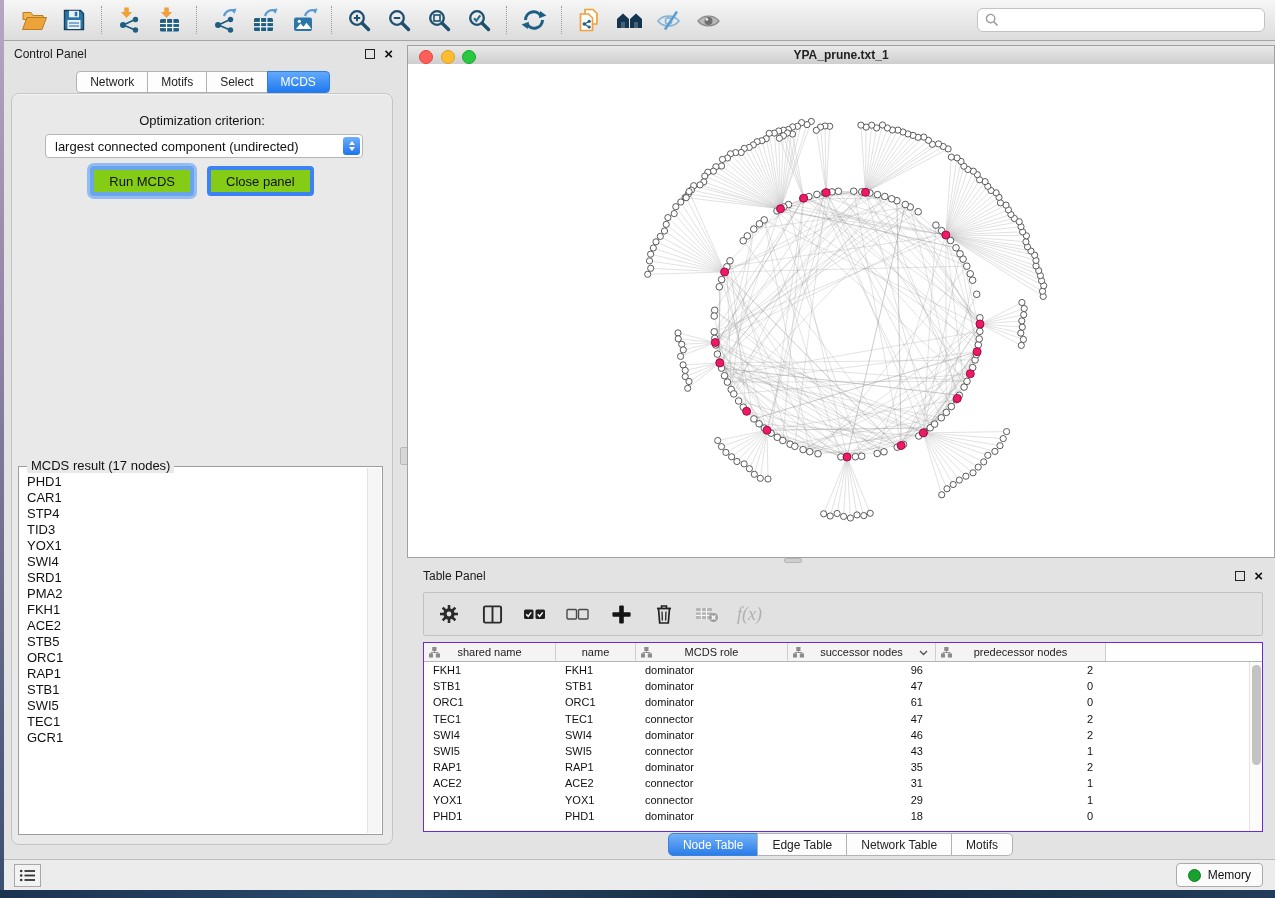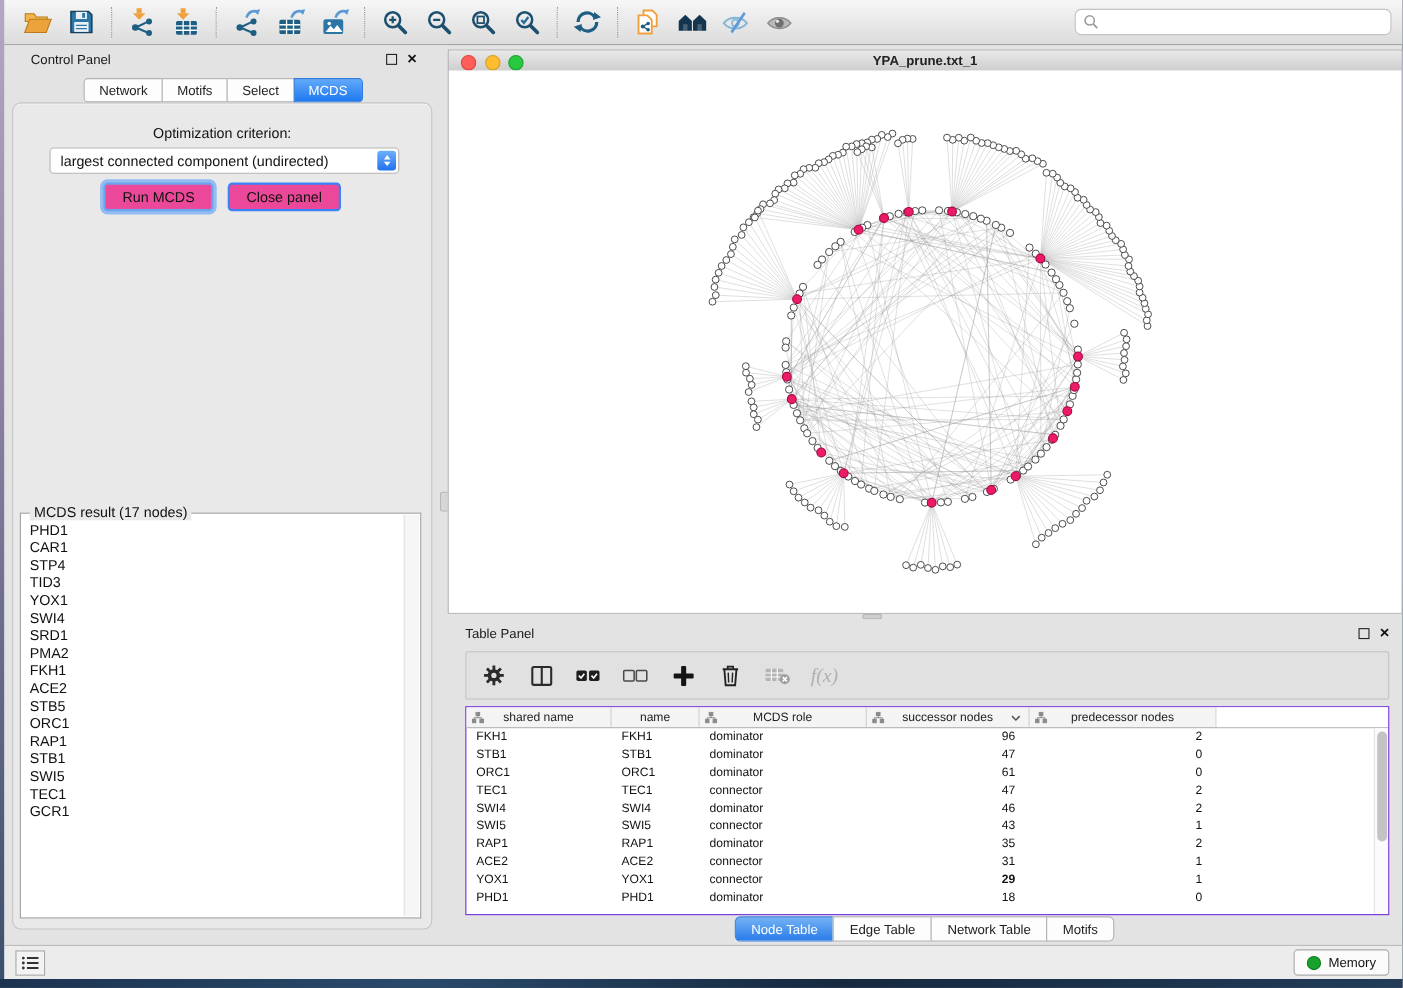--- a/index.html
+++ b/index.html
@@ -24,41 +24,41 @@
   .search-icon{position:absolute;left:8px;top:5px;}
 
   
   .panel-titlebar{display:flex;align-items:center;font-size:12px;color:#1a1a1a;}
   .win-btns{margin-left:auto;display:flex;gap:9px;align-items:center;}
   .float-icon{width:8px;height:8px;border:1.4px solid #222;display:inline-block;}
   .close-x{font-size:15px;font-weight:bold;color:#111;line-height:10px;}
 
   
   .control-panel{position:absolute;left:0;top:41px;width:399px;bottom:30px;background:#e3e3e3;}
-  .cp-head{height:26px;padding:0 24px;}
+  .cp-head{height:26px;padding:0 10px;}
   .cp-tabs{position:absolute;left:0;right:0;top:30px;display:flex;justify-content:center;z-index:2;}
   .cp-tab{font-size:12px;padding:3px 13px;background:#fdfdfd;border:1px solid #b2b2b2;margin-left:-1px;
        color:#222;cursor:default;}
   .cp-tab:first-child{border-radius:4px 0 0 4px;}
   .cp-tab:last-child{border-radius:0 4px 4px 0;}
   .cp-tab.active{background:linear-gradient(#62a9fb,#1f79f0);border-color:#2f7ce0;color:#fff;}
   .cp-inner{position:absolute;left:7px;right:10px;top:52px;bottom:15px;background:#e9e9e9;
        border:1px solid #c5c5c5;border-radius:8px;box-shadow:inset 0 1px 0 #f6f6f6;}
   .opt-label{position:absolute;top:19px;left:0;right:0;text-align:center;font-size:13px;color:#111;}
   .dropdown{position:absolute;top:40px;left:33px;width:316px;height:22px;background:#fff;
        border:1px solid #b5b5b5;border-radius:4px;display:flex;align-items:center;font-size:13px;color:#111;}
   .dropdown-text{flex:1;padding-left:9px;white-space:nowrap;}
   .dropdown-stepper{width:17px;height:18px;margin-right:2px;border-radius:3px;
        background:linear-gradient(#6fb0fb,#2072ee);display:flex;flex-direction:column;
        align-items:center;justify-content:center;gap:2px;}
   .chev{width:0;height:0;border-left:3.5px solid transparent;border-right:3.5px solid transparent;}
   .chev.up{border-bottom:4px solid #fff;}
   .chev.down{border-top:4px solid #fff;}
   .btn-row{position:absolute;top:72px;left:0;right:0;display:flex;justify-content:center;gap:13px;}
-  .push-btn{height:22px;padding:0 15px;background:#ec4899;border:2px solid #3b82f6;border-radius:4px;
+  .push-btn{height:22px;padding:0 15px;background:#84cc16;border:4px solid #3b82f6;border-radius:4px;
        font-size:13px;color:#111;display:flex;align-items:center;}
   .push-btn.focused{box-shadow:0 0 0 3px rgba(77,151,252,.55);border-color:#6aa4ec;}
   .groupbox{position:absolute;left:6px;right:9px;top:372px;bottom:9px;background:#fff;
        border:1px solid #9d9d9d;}
   .groupbox-legend{position:absolute;top:-9px;left:8px;background:#e9e9e9;padding:0 4px;
        font-size:13px;color:#111;}
   .result-list{position:absolute;left:1px;top:6px;bottom:1px;right:15px;overflow:hidden;}
   .result-item{font-size:13px;color:#111;padding:1.5px 0 1.5px 7px;line-height:13px;}
   .list-scroll{position:absolute;right:1px;top:1px;bottom:1px;width:13px;background:#f6f6f6;
        border-left:1px solid #e2e2e2;}
@@ -1197,21 +1197,21 @@
             <div class="td left" style="width: 132px;">ACE2</div>
             <div class="td left" style="width: 80px;">ACE2</div>
             <div class="td left" style="width: 152px;">connector</div>
             <div class="td right" style="width: 148px;">31</div>
             <div class="td right" style="width: 170px;">1</div>
           </div>
           <div class="trow">
             <div class="td left" style="width: 132px;">YOX1</div>
             <div class="td left" style="width: 80px;">YOX1</div>
             <div class="td left" style="width: 152px;">connector</div>
-            <div class="td right" style="width: 148px; font-weight: bold;">29</div>
+            <div class="td right" style="width: 148px;">29</div>
             <div class="td right" style="width: 170px;">1</div>
           </div>
           <div class="trow">
             <div class="td left" style="width: 132px;">PHD1</div>
             <div class="td left" style="width: 80px;">PHD1</div>
             <div class="td left" style="width: 152px;">dominator</div>
             <div class="td right" style="width: 148px;">18</div>
             <div class="td right" style="width: 170px;">0</div>
           </div>
         </div>

